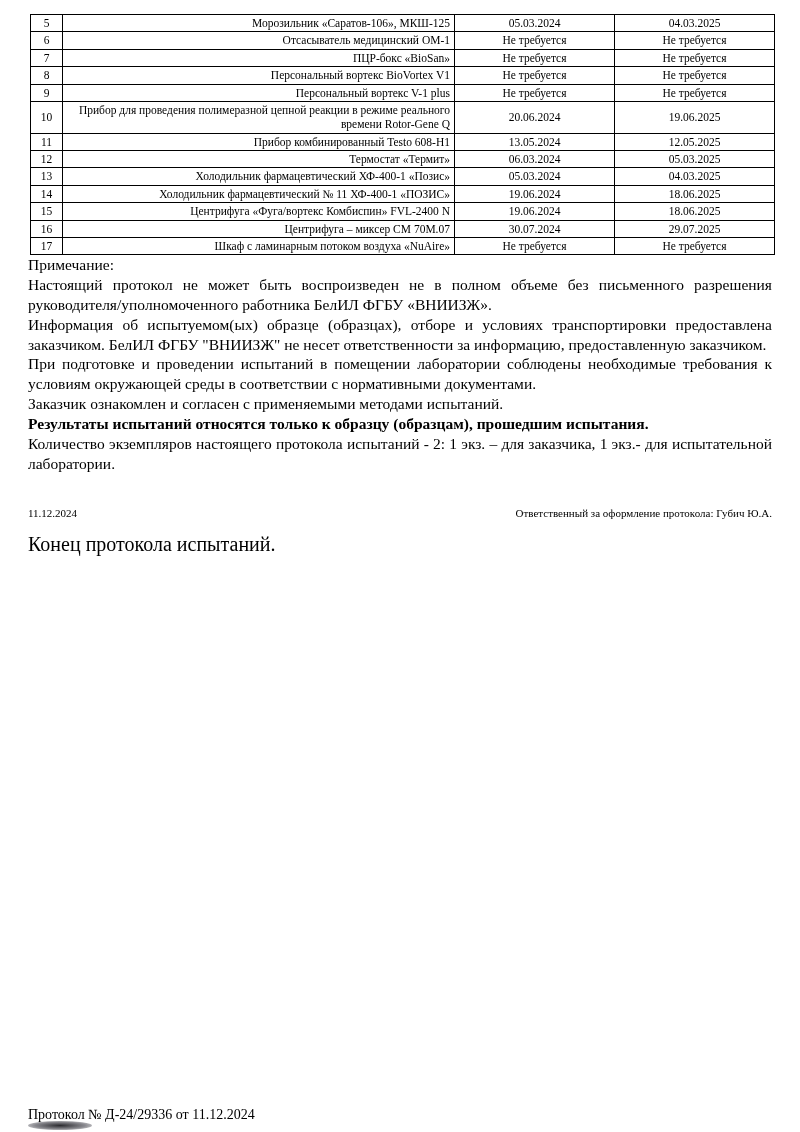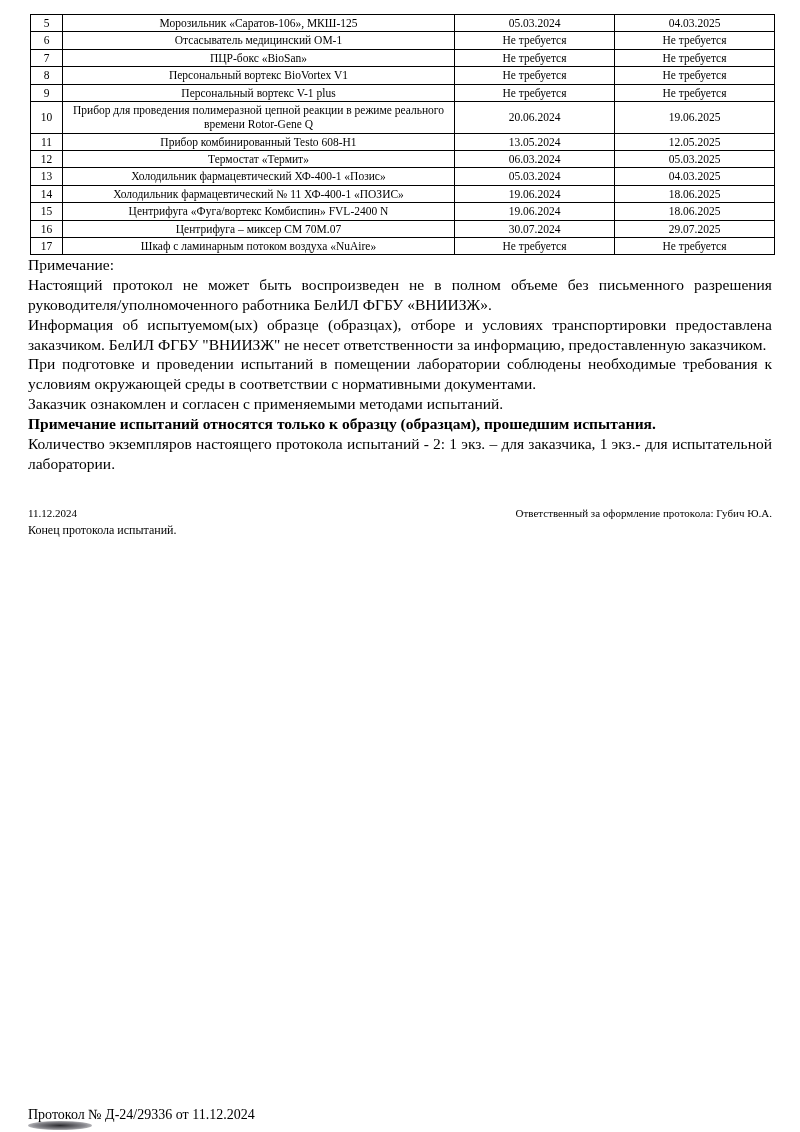--- a/index.html
+++ b/index.html
@@ -24,39 +24,39 @@
     table-layout: fixed;
   }
   table.equipment td {
     border: 1px solid #000;
     font-size: 11.5px;
     line-height: 1.25;
     padding: 1px 4px;
     vertical-align: middle;
   }
   td.col-num   { width: 32px;  text-align: center; }
-  td.col-name  { width: 392px; text-align: center; }
+  td.col-name  { width: 392px; text-align: right; }
   td.col-date  { width: 160px; text-align: center; }
   .notes {
     margin-top: 0;
     font-size: 15.5px;
     line-height: 1.28;
   }
   .notes-heading { font-size: 15.5px; font-weight: normal; }
   .note-par { text-align: justify; }
   .note-par.bold { font-weight: bold; }
   .sig-row {
     display: flex;
     justify-content: space-between;
     margin-top: 34px;
     font-size: 11px;
   }
   .end-line {
-    font-size: 12px;
-    margin-top: 4px;
+    font-size: 20px;
+    margin-top: 14px;
   }
   .footer {
     position: absolute;
     left: 28px;
     right: 28px;
     bottom: 8px;
     font-size: 14px;
     line-height: 1.3;
   }
   .footer-line2 {
@@ -163,21 +163,21 @@
         </tbody>
     </table>
 
     <div class="notes">
       <div class="notes-heading">Примечание:</div>
       <div>
           <p class="note-par">Настоящий протокол не может быть воспроизведен не в полном объеме без письменного разрешения руководителя/уполномоченного работника БелИЛ ФГБУ «ВНИИЗЖ».</p>
           <p class="note-par">Информация об испытуемом(ых) образце (образцах), отборе и условиях транспортировки предоставлена заказчиком. БелИЛ ФГБУ "ВНИИЗЖ" не несет ответственности за информацию, предоставленную заказчиком.</p>
           <p class="note-par">При подготовке и проведении испытаний в помещении лаборатории соблюдены необходимые требования к условиям окружающей среды в соответствии с нормативными документами.</p>
           <p class="note-par">Заказчик ознакомлен и согласен с применяемыми методами испытаний.</p>
-          <p class="note-par bold">Примечание испытаний относятся только к образцу (образцам), прошедшим испытания.</p>
+          <p class="note-par bold">Результаты испытаний относятся только к образцу (образцам), прошедшим испытания.</p>
           <p class="note-par">Количество экземпляров настоящего протокола испытаний - 2: 1 экз. – для заказчика, 1 экз.- для испытательной лаборатории.</p>
         </div>
     </div>
 
     <div class="sig-row">
       <span>11.12.2024</span>
       <span>Ответственный за оформление протокола: Губич Ю.А.</span>
     </div>
 
     <div class="end-line">Конец протокола испытаний.</div>

